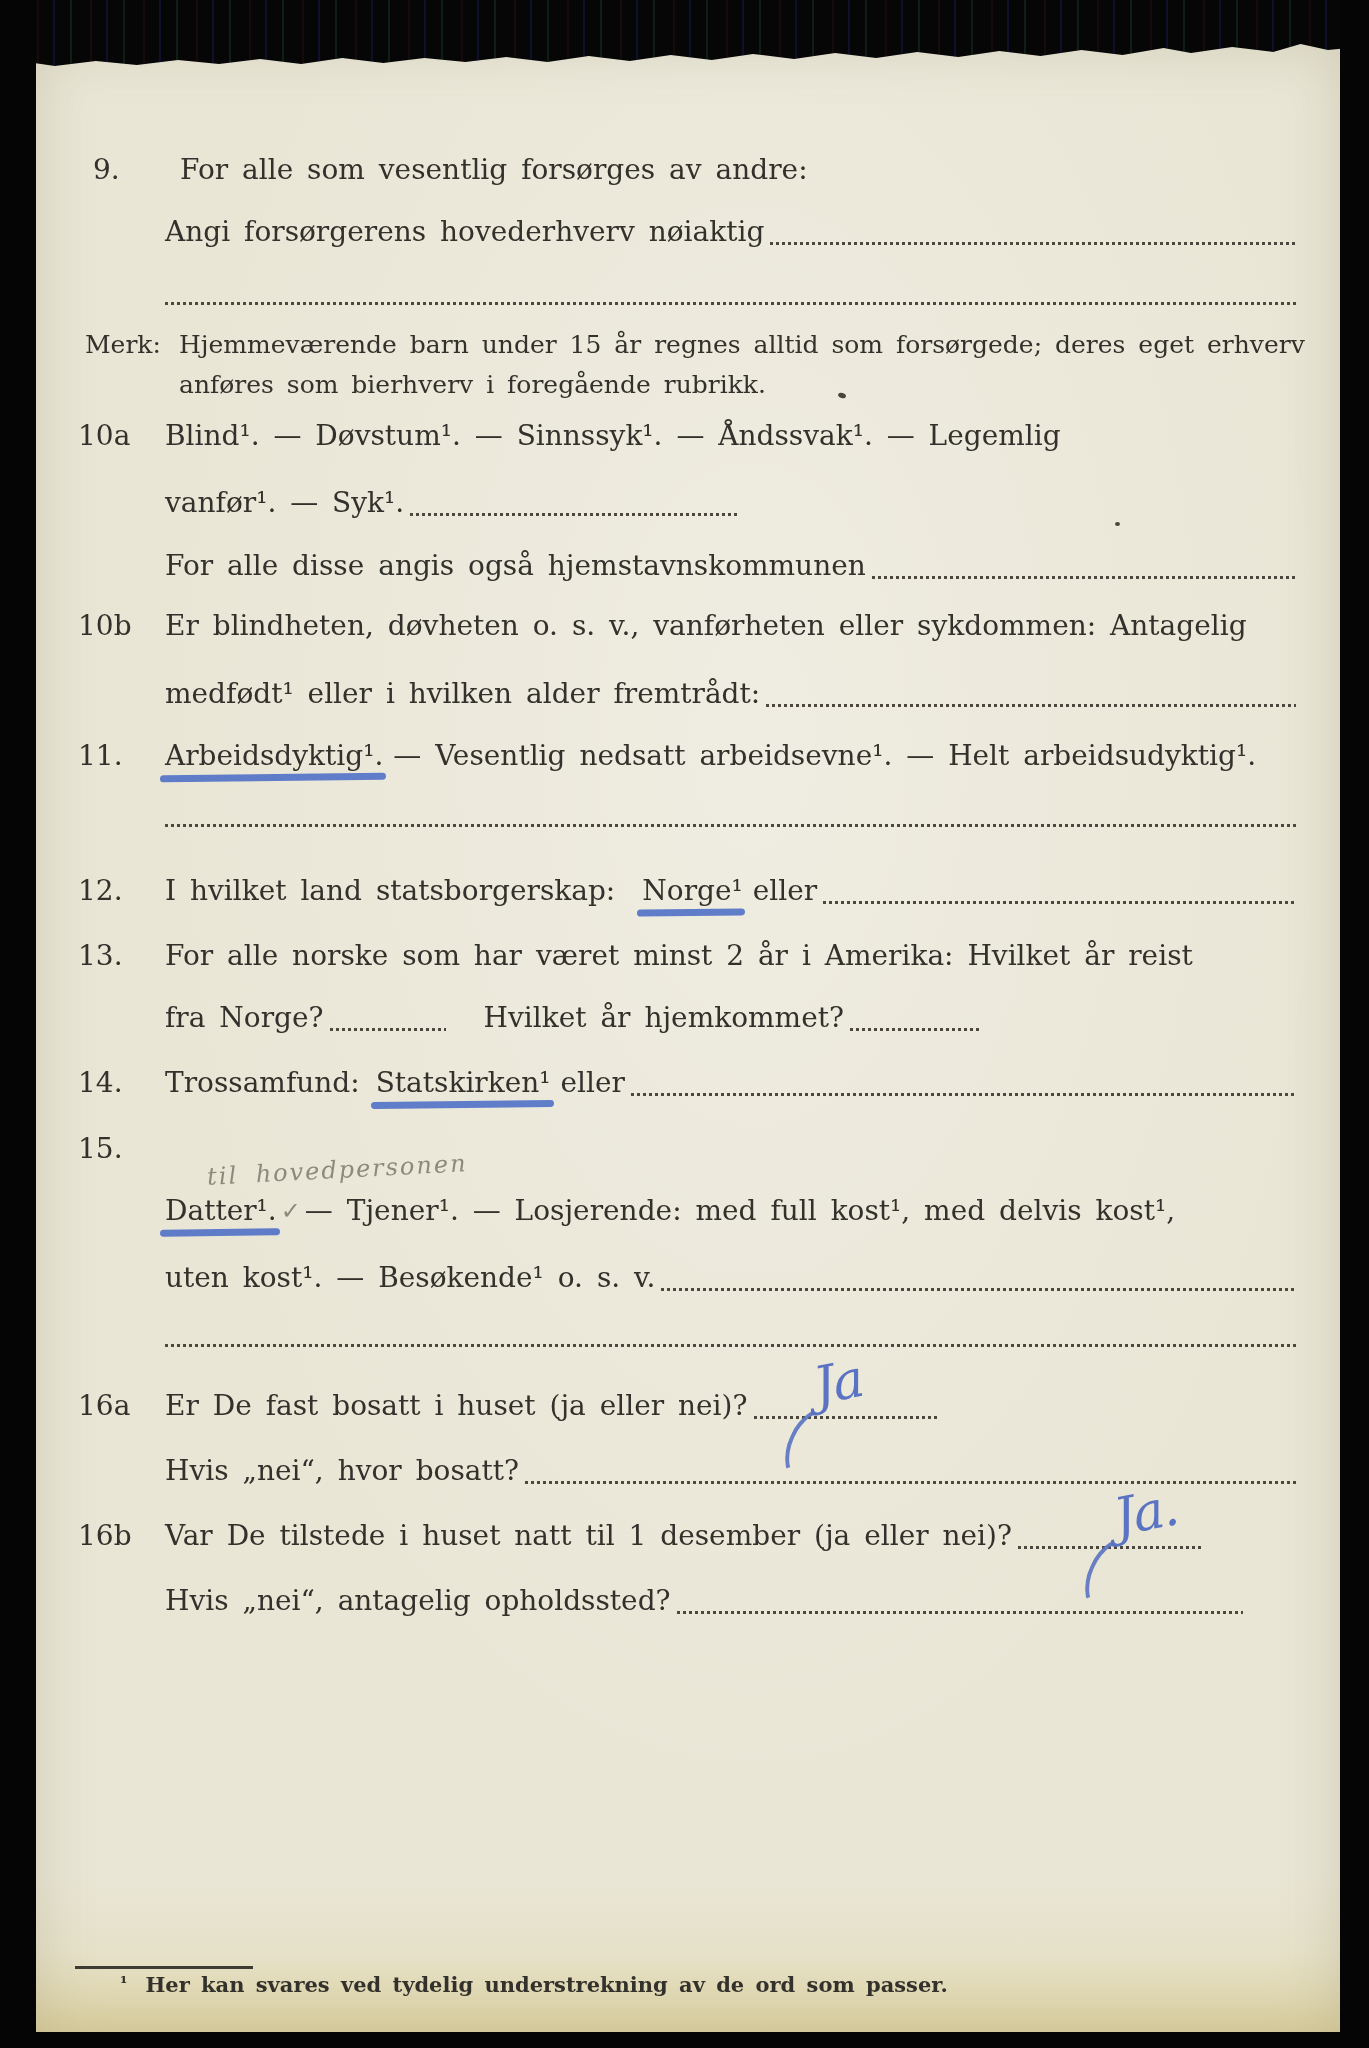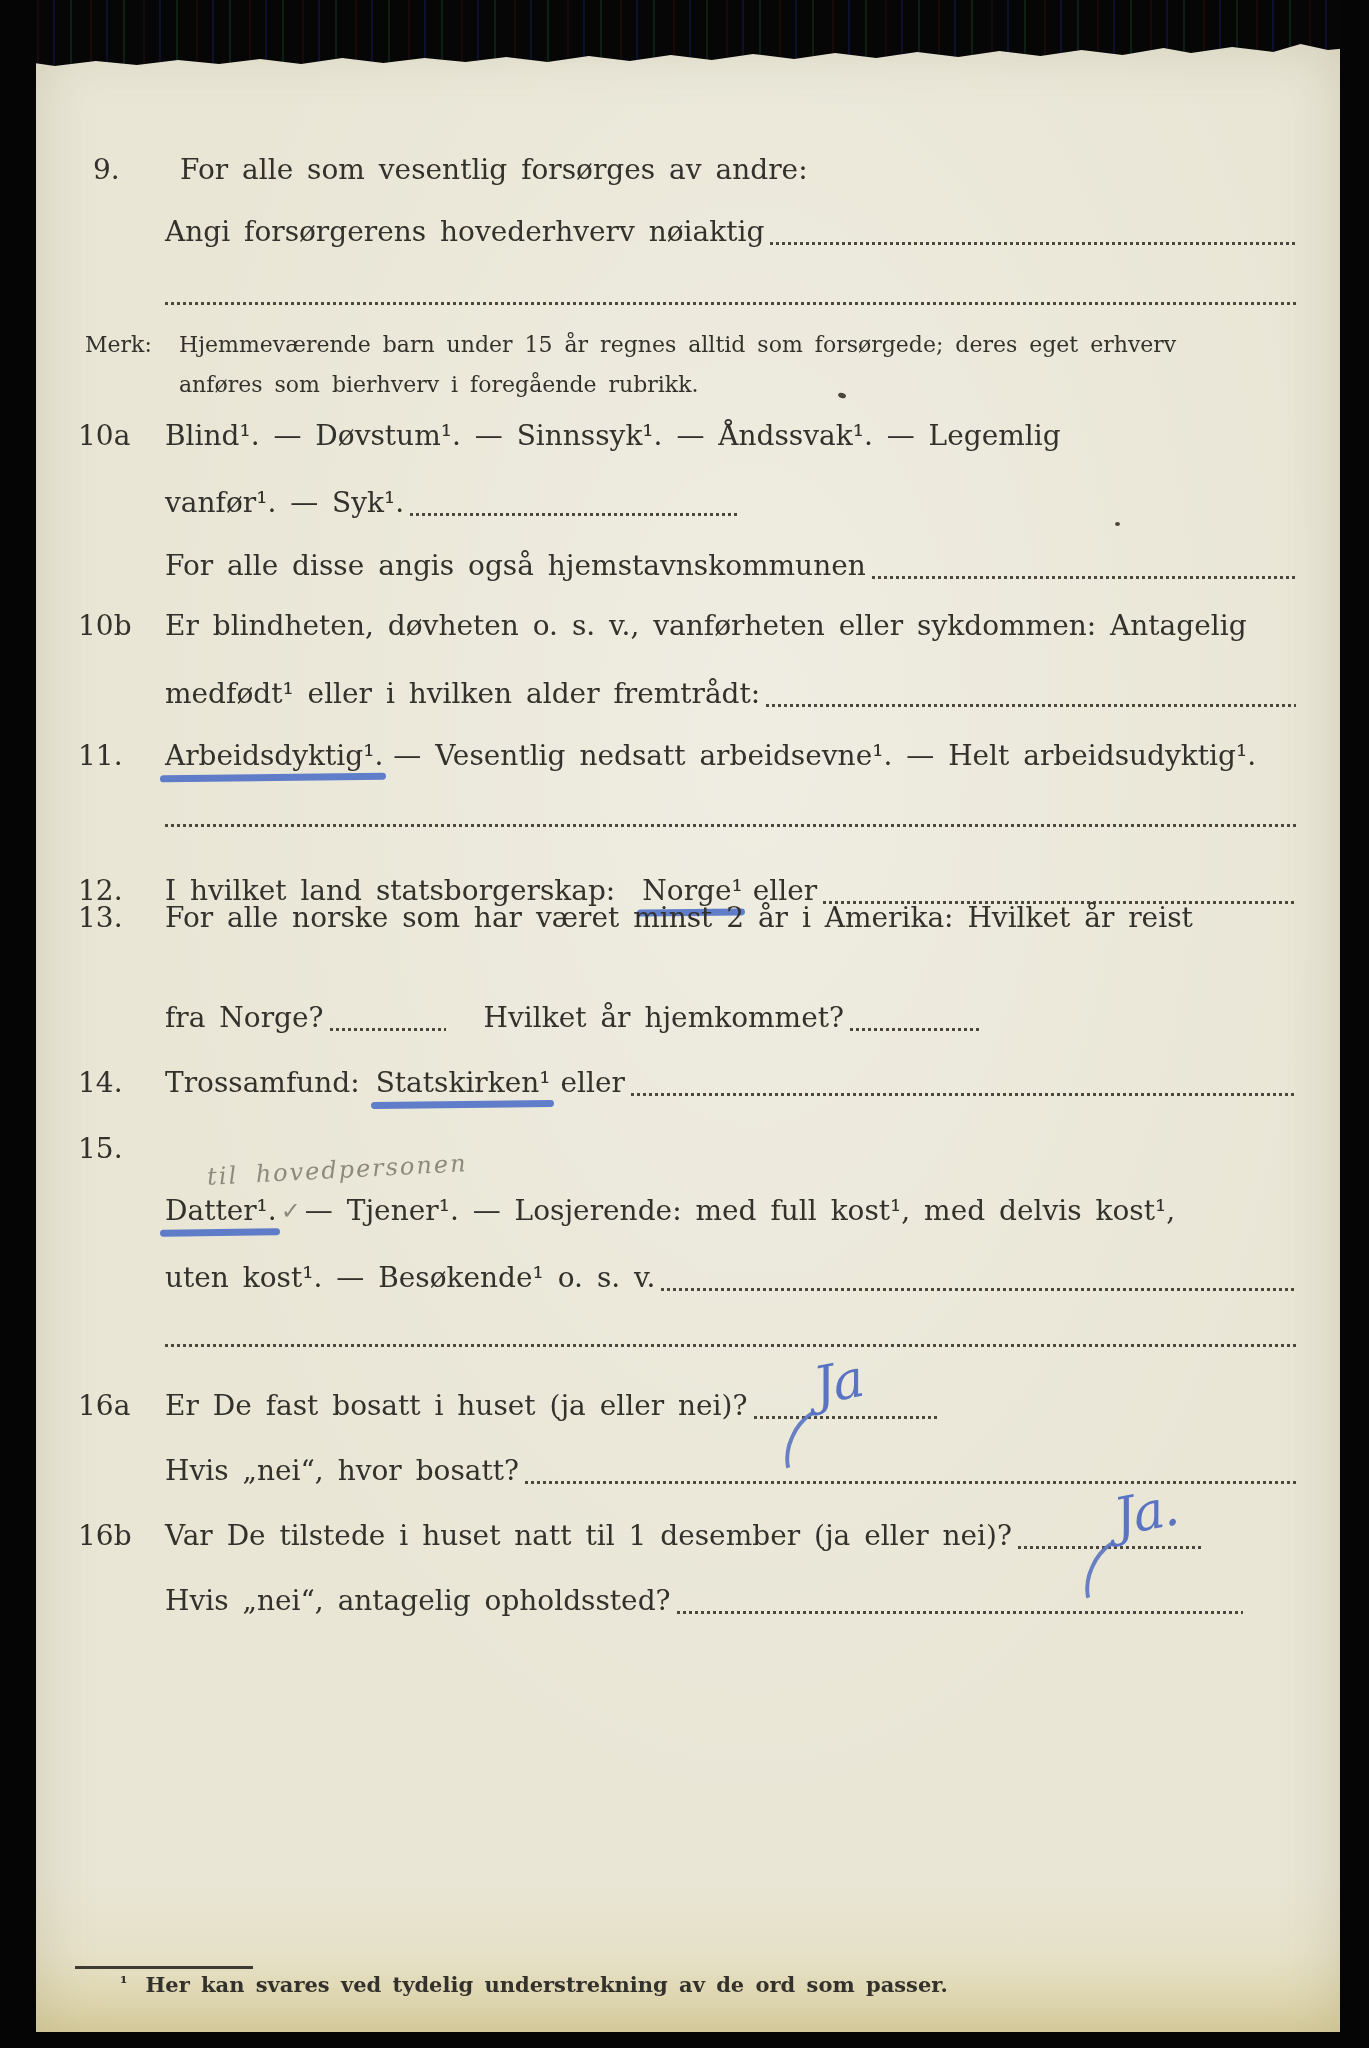--- a/index.html
+++ b/index.html
@@ -33,21 +33,21 @@
   .row .num{flex:0 0 87px;}
   .row.cont{left:129px;}
   .n9{padding-left:15px;}
   .b{font-weight:normal;}
   .fill{flex:1 1 auto;height:3px;margin:0 2px 7px 6px;
         background:repeating-linear-gradient(90deg,#4c483e 0 3px,rgba(0,0,0,0) 3px 6px);}
   .fillw{flex:0 0 auto;height:3px;margin:0 2px 7px 6px;
         background:repeating-linear-gradient(90deg,#4c483e 0 3px,rgba(0,0,0,0) 3px 6px);}
   .rule{position:absolute;left:129px;right:42px;height:3px;
         background:repeating-linear-gradient(90deg,#4c483e 0 3px,rgba(0,0,0,0) 3px 6px);}
-  .merk{font-size:22px;line-height:34px;height:36px;}
+  .merk{font-size:25px;line-height:34px;height:36px;}
   .merk .num{flex:0 0 94px;padding-left:7px;}
   
   .ul{position:relative;}
   .ul::after{content:"";position:absolute;left:-5px;right:-3px;bottom:-5px;height:7px;
              background:#3c62c4;opacity:.8;border-radius:4px;transform:rotate(-.7deg);}
   
   .hand{position:absolute;font-style:italic;color:#5a73c2;transform:rotate(-11deg);
         font-size:52px;letter-spacing:-2px;white-space:nowrap;}
   .tail{position:absolute;width:46px;height:74px;border:4px solid rgba(90,115,194,.9);
         border-color:transparent transparent transparent rgba(90,115,194,.9);
@@ -115,21 +115,21 @@
     <div class="rule" style="top:780px"></div>
 
     <div class="row" style="top:825px">
       <span class="num">12.</span>
       <span>I hvilket land statsborgerskap:</span>
       <span class="ul" style="margin-left:27px">Norge¹</span>
       <span style="padding-left:10px">eller</span>
       <span class="fill"></span>
     </div>
 
-    <div class="row" style="top:852px">
+    <div class="row" style="top:890px">
       <span class="num">13.</span>
       <span>For alle norske som har været minst 2 år i Amerika:  Hvilket år reist</span>
     </div>
     <div class="row cont" style="top:952px">
       <span>fra Norge?</span>
       <span class="fillw" style="width:116px"></span>
       <span style="padding-left:36px">Hvilket år hjemkommet?</span>
       <span class="fillw" style="width:130px"></span>
     </div>
 

